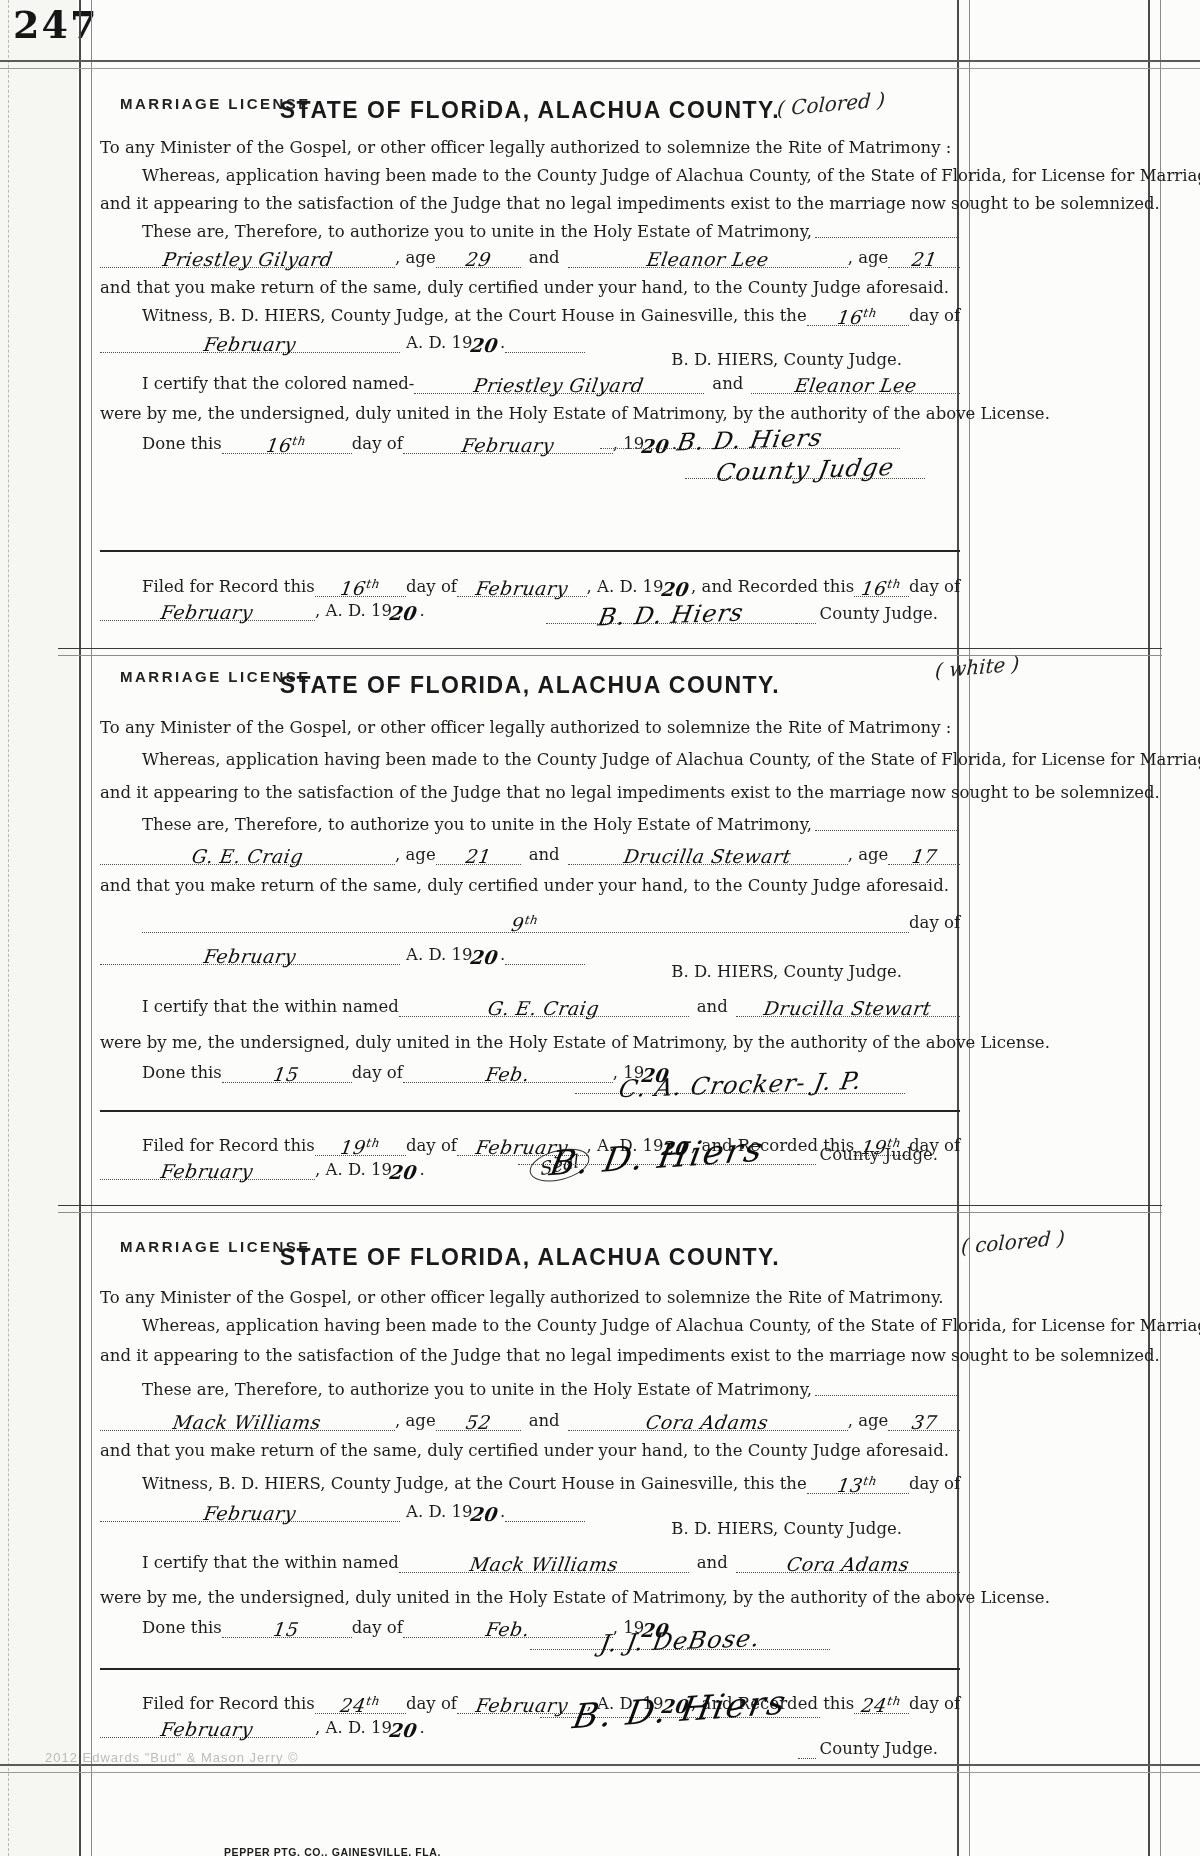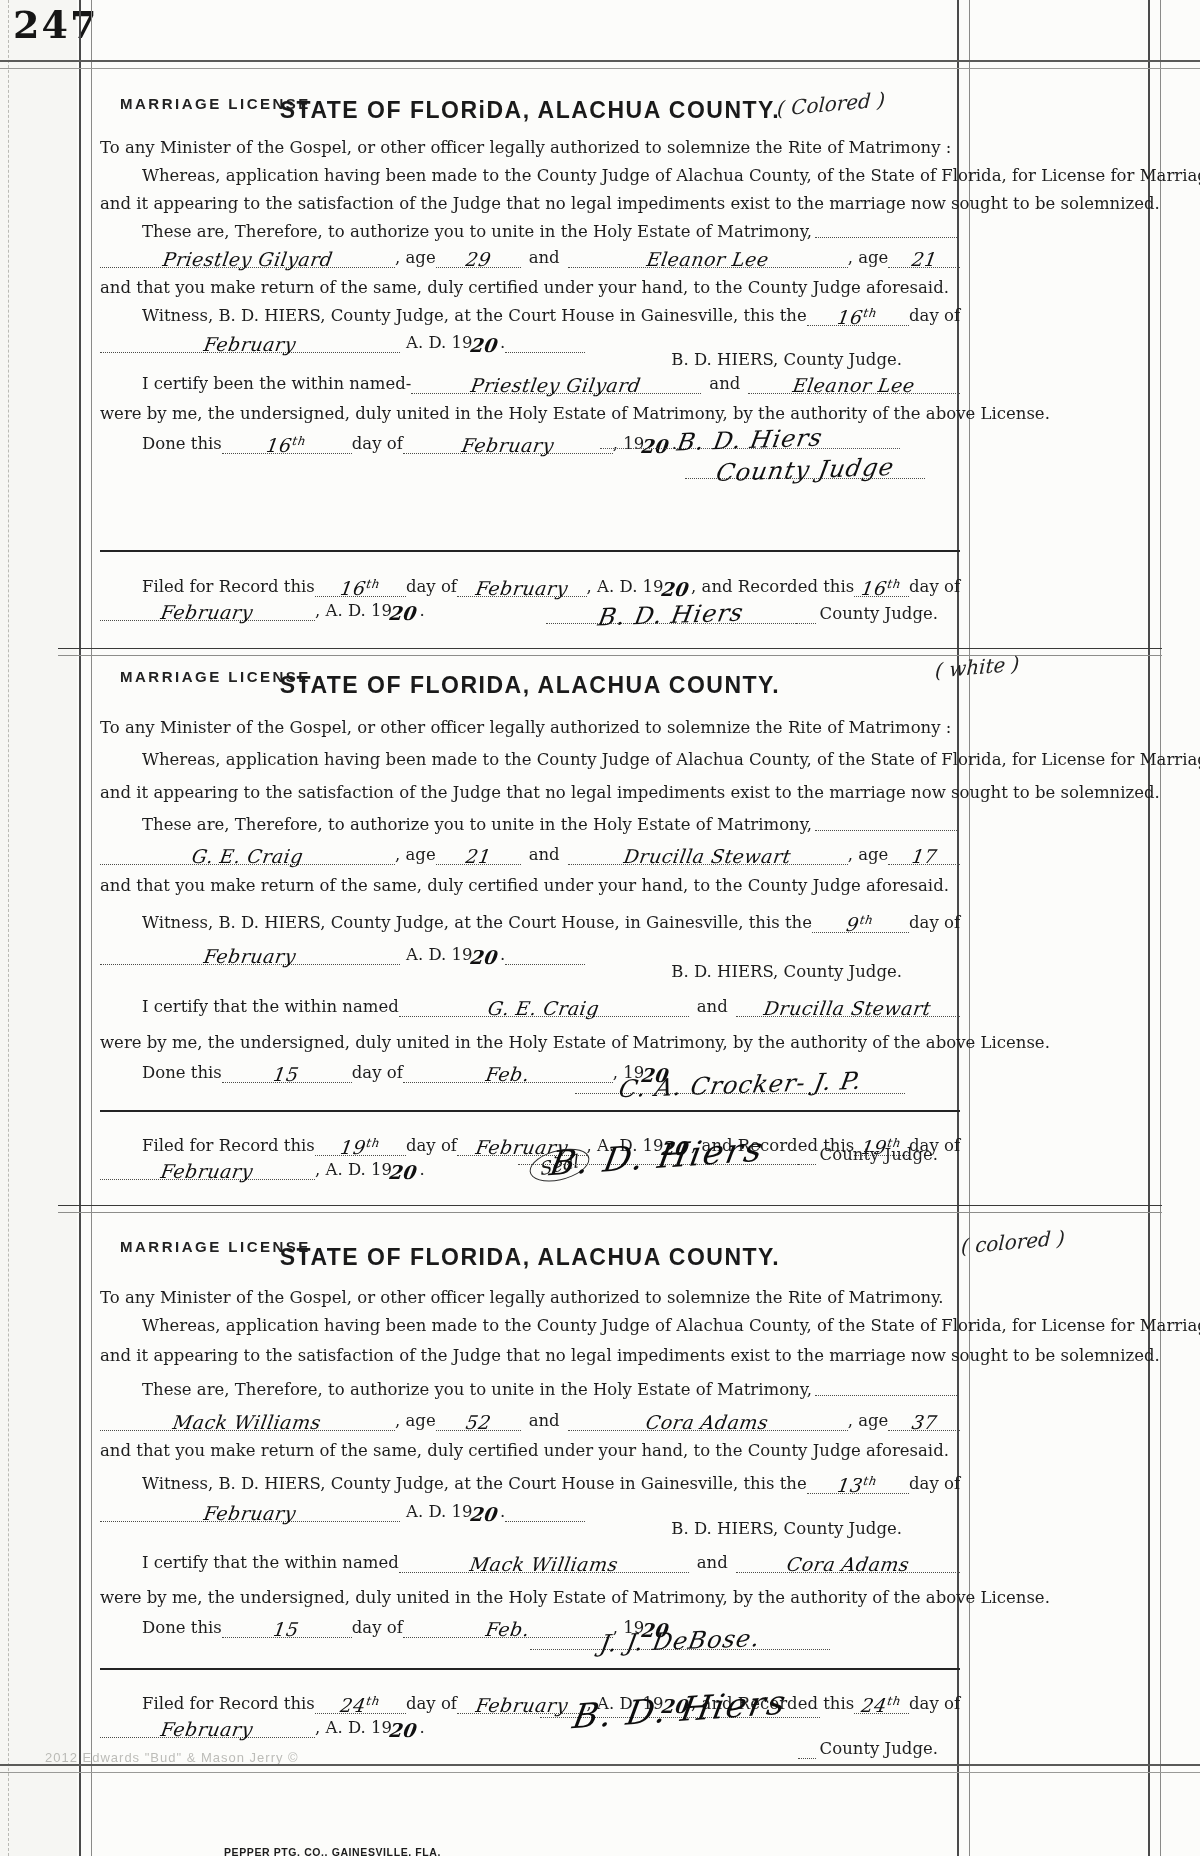--- a/index.html
+++ b/index.html
@@ -110,21 +110,21 @@
         </span>
       <span class="lbl" style="margin-left:6px">A. D. 19</span>
       <span class="hw hw-year">20</span>
       <span class="lbl">.</span>
       <span class="seg" style="width:80px"></span>
     </div>
 
     <div class="judge-printed" style="top:262px;right:58px">B. D. HIERS, County Judge.</div>
 
     <div class="r ind" style="top:286px">
-      <span class="lbl">I certify been the within named-</span>
+      <span class="lbl">I certify that the colored named-</span>
       <span class="seg" style="width:290px">
           <span class="hw">Priestley Gilyard</span>
         </span>
       <span class="lbl" style="margin:0 8px">and</span>
       <span class="seg" style="flex:1">
           <span class="hw">Eleanor Lee</span>
         </span>
     </div>
 
     <div class="r" style="top:316px">were by me, the undersigned, duly united in the Holy Estate of Matrimony, by the authority of the above License.</div>
@@ -221,21 +221,20 @@
         </span>
       <span class="lbl">, age</span>
       <span class="seg" style="flex:1">
           <span class="hw">17</span>
         </span>
     </div>
 
     <div class="r" style="top:221px">and that you make return of the same, duly certified under your hand, to the County Judge aforesaid.</div>
 
     <div class="r ind" style="top:255px">
-      <span class="lbl">Witness, B. D. HIERS, County Judge, at the Court House, in Gainesville, this the</span>
       <span class="seg" style="flex:1">
           <span class="hw"><span>9</span><span class="sup">th</span></span>
         </span>
       <span class="lbl">day of</span>
     </div>
 
     <div class="r" style="top:290px">
       <span class="seg" style="width:300px">
           <span class="hw">February</span>
         </span>

